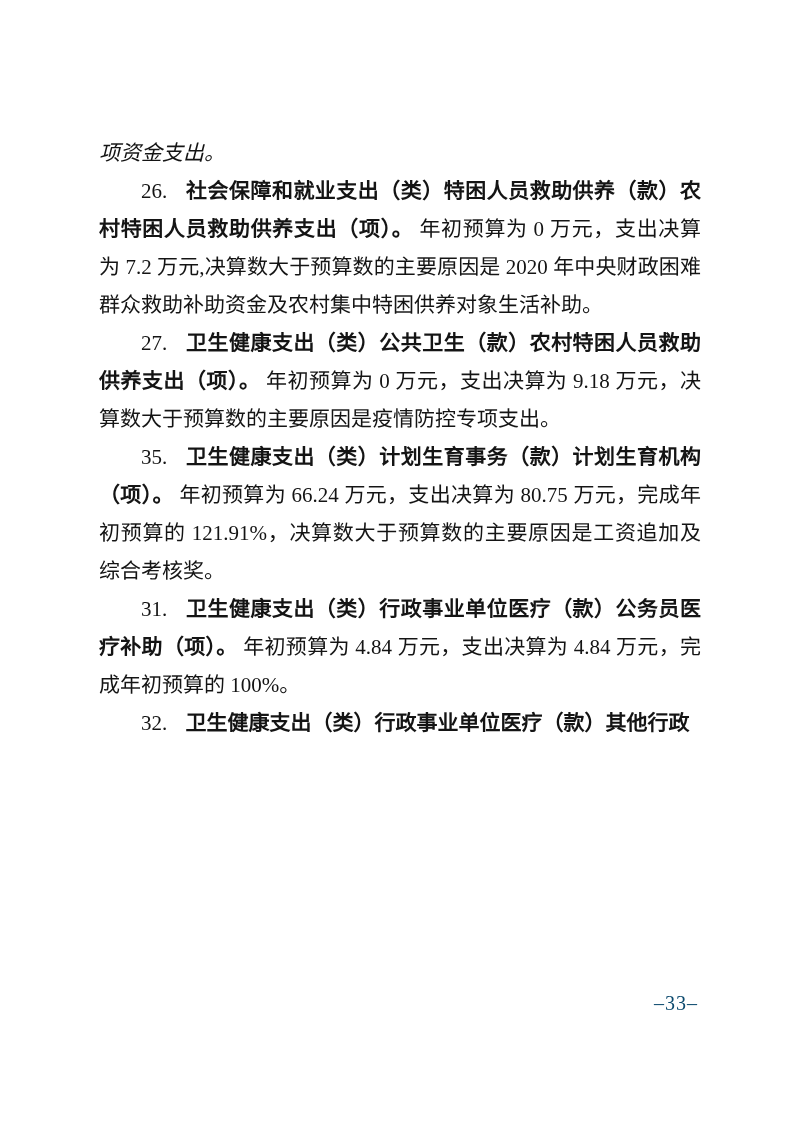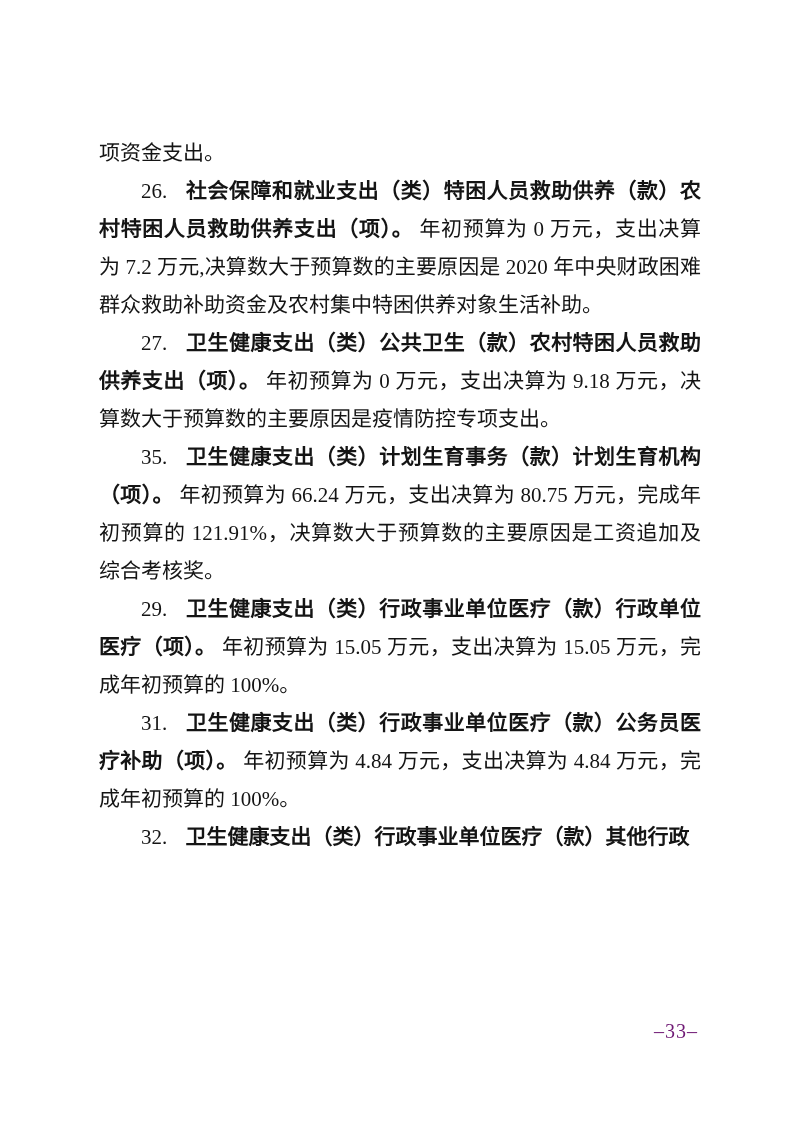--- a/index.html
+++ b/index.html
@@ -26,20 +26,21 @@
     text-align: justify;
     word-break: break-all;
   }
   p.para {
     margin: 0;
     padding: 0;
     text-indent: 42px;
   }
   p.para.continuation {
     text-indent: 0;
+    font-style: italic;
   }
   .num {
     padding-right: 13px;
     margin-top: 30px;
   }
   .num:empty {
     display: none;
     padding: 0;
   }
   .head {
@@ -49,22 +50,21 @@
   .head:empty, .body:empty {
     display: none;
   }
   .footer-pagenum {
     position: absolute;
     top: 991px;
     right: 95px;
     font-size: 20px;
     line-height: 24px;
     letter-spacing: 1px;
-    color: #701a75;
-    margin-top: 28px;
+    color: #0c4a6e;
   }
 </style>
 </head>
 <body>
 
 <div class="page">
   <div class="content">
       <p class="para continuation">
     
     
@@ -79,25 +79,20 @@
     <span class="num">27.</span>
     <span class="head">卫生健康支出（类）公共卫生（款）农村特困人员救助供养支出（项）。</span>
     <span class="body">年初预算为 0 万元，支出决算为 9.18 万元，决算数大于预算数的主要原因是疫情防控专项支出。</span>
   </p>
       <p class="para">
     <span class="num">35.</span>
     <span class="head">卫生健康支出（类）计划生育事务（款）计划生育机构（项）。</span>
     <span class="body">年初预算为 66.24 万元，支出决算为 80.75 万元，完成年初预算的 121.91%，决算数大于预算数的主要原因是工资追加及综合考核奖。</span>
   </p>
       <p class="para">
-    <span class="num">29.</span>
-    <span class="head">卫生健康支出（类）行政事业单位医疗（款）行政单位医疗（项）。</span>
-    <span class="body">年初预算为 15.05 万元，支出决算为 15.05 万元，完成年初预算的 100%。</span>
-  </p>
-      <p class="para">
     <span class="num">31.</span>
     <span class="head">卫生健康支出（类）行政事业单位医疗（款）公务员医疗补助（项）。</span>
     <span class="body">年初预算为 4.84 万元，支出决算为 4.84 万元，完成年初预算的 100%。</span>
   </p>
       <p class="para">
     <span class="num">32.</span>
     <span class="head">卫生健康支出（类）行政事业单位医疗（款）其他行政</span>
     
   </p>
     </div>

